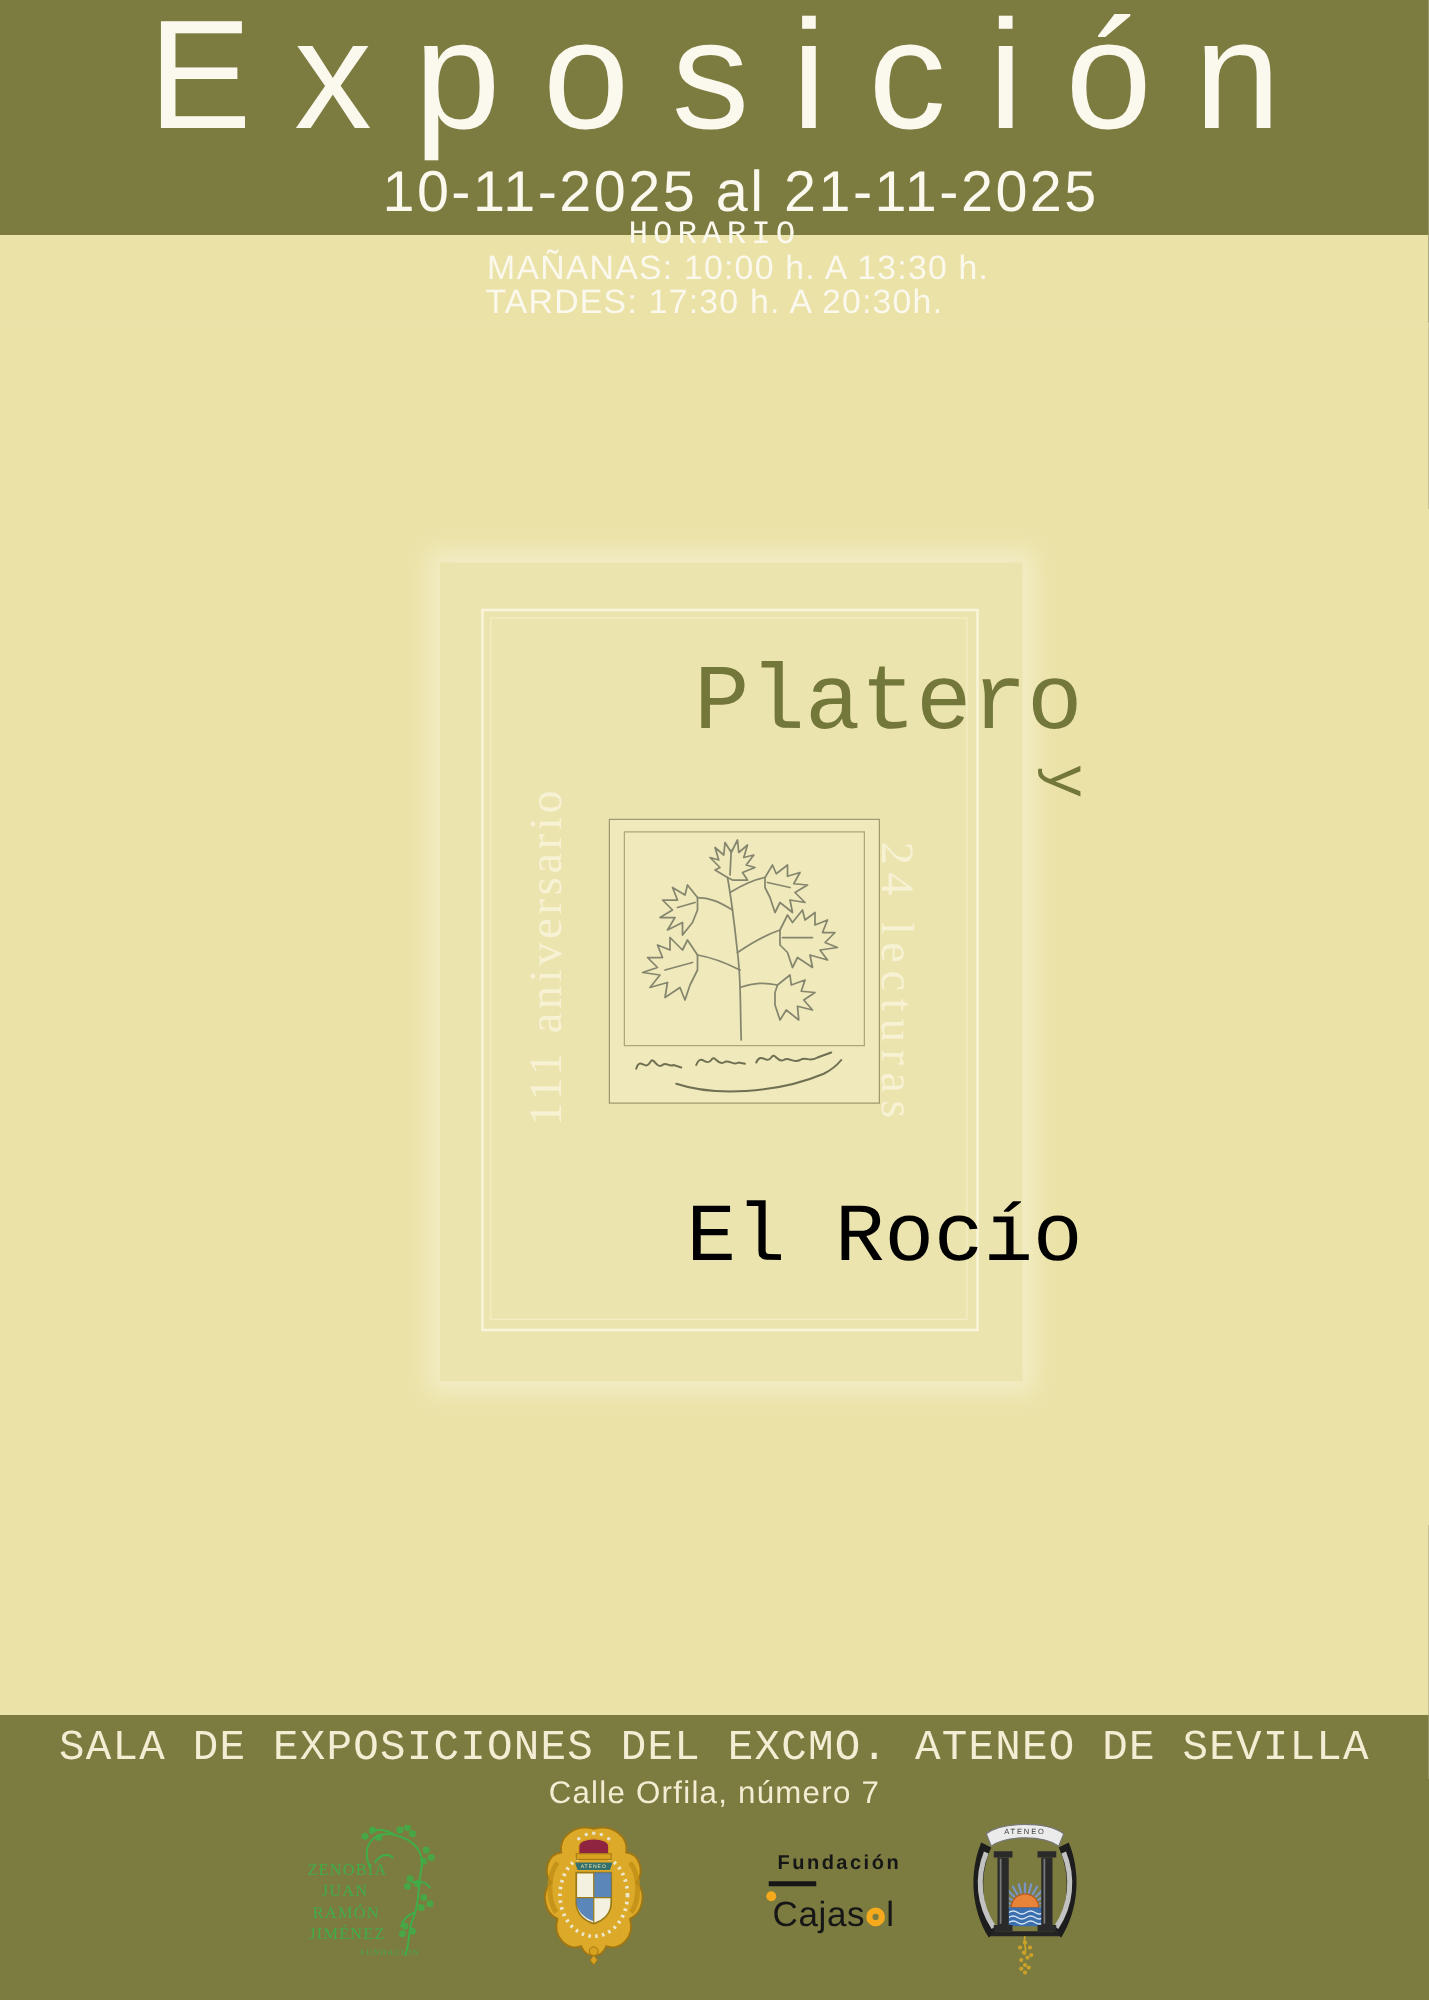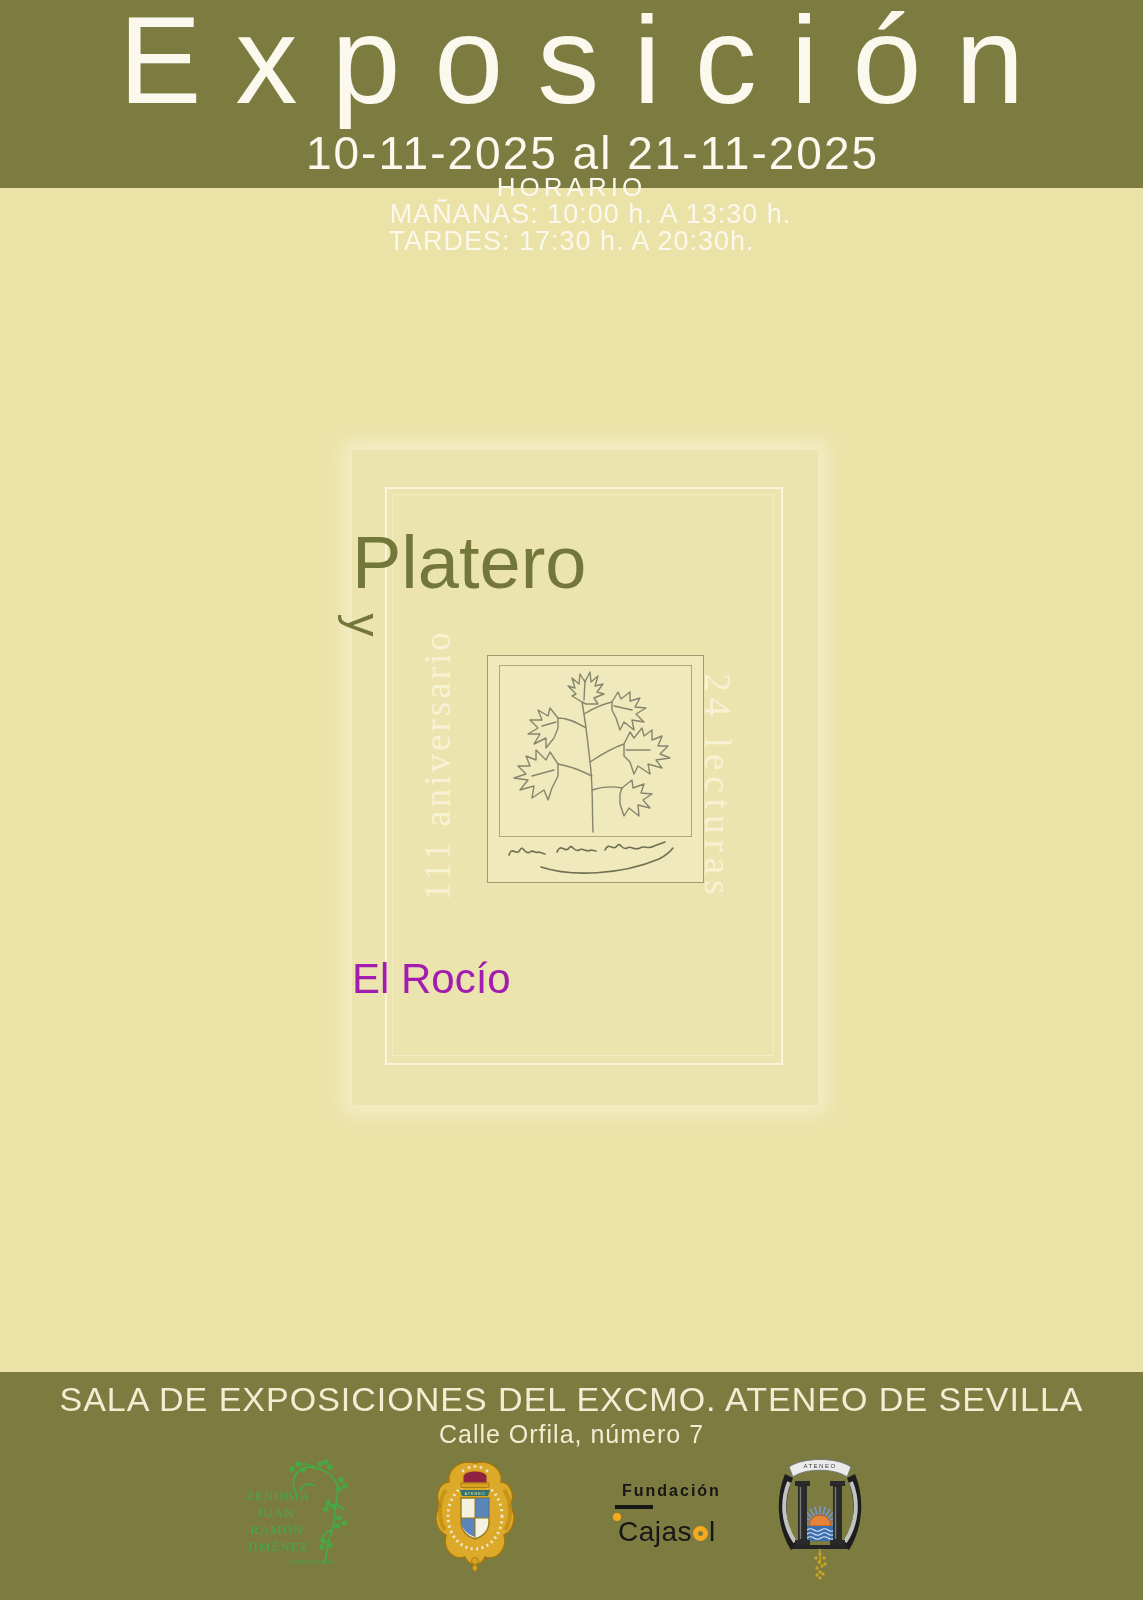--- a/index.html
+++ b/index.html
@@ -23,25 +23,25 @@
   .sched2{top:226px;font-size:27px;letter-spacing:1px;}
 
   
   .plate{
     position:absolute;left:352px;top:192px;width:466px;height:655px;
     background:#ece4af;box-shadow:0 0 18px 10px #f3edc6;
   }
   .frame-line{position:absolute;border:2px solid #f9f4da;}
   .frame-outer{left:385px;top:229px;width:394px;height:574px;}
   .frame-inner{left:392px;top:236px;width:380px;height:560px;border:1px solid #f4edc4;}
-  .art-text{position:absolute;left:352px;width:514px;text-align:left;color:#73773a;font-family:Liberation Sans, sans-serif;}
+  .art-text{position:absolute;left:352px;width:514px;text-align:right;color:#73773a;font-family:Liberation Mono, monospace;}
   .platero{top:268px;font-size:74px;line-height:1;}
   .conj-wrap{top:344px;font-size:46px;line-height:1;}
   .conj{display:inline-block;transform:rotate(90deg);}
-  .rocio{top:700px;font-size:42px;line-height:1;color:#a21caf;}
+  .rocio{top:700px;font-size:66px;line-height:1;color:#000000;}
   .vert{
     position:absolute;white-space:nowrap;color:#f8f2d5;
     font-family:"Liberation Serif",serif;font-size:37px;
     transform:translate(-50%,-50%) rotate(-90deg);
   }
   .vert-left{left:437px;top:507px;letter-spacing:3px;}
   .vert-right{left:717px;top:529px;letter-spacing:6px;transform:translate(-50%,-50%) rotate(90deg);}
 
   .plant-box{
     position:absolute;left:487px;top:397px;width:217px;height:228px;
@@ -49,21 +49,21 @@
   }
   .plant-inner{
     position:absolute;left:11px;top:9px;width:193px;height:172px;
     border:1px solid #aaa87e;box-sizing:border-box;
   }
   .plant-svg{position:absolute;left:12px;top:10px;width:191px;height:168px;}
   .sig-svg{position:absolute;left:10px;bottom:5px;width:197px;height:46px;}
 
   
   .f-center{position:absolute;left:0;right:0;text-align:center;white-space:nowrap;color:#f3edd3;}
-  .venue{top:8px;font-size:34px;letter-spacing:1px;}
+  .venue{top:8px;font-size:34px;letter-spacing:1px;font-family:Liberation Mono, monospace;}
   .address{top:48px;font-size:25px;letter-spacing:1px;}
   .logo{position:absolute;}
   .logo-zenobia{left:240px;top:88px;width:120px;height:114px;}
   .logo-crest{left:430px;top:86px;width:90px;height:114px;}
   .logo-ateneo{left:775px;top:82px;width:90px;height:126px;}
 
   .cajasol{position:absolute;left:612px;top:110px;width:130px;color:#161616;}
   .caj-top{font-size:16px;font-weight:700;letter-spacing:2px;padding-left:10px;}
   .caj-line{width:38px;height:4px;background:#161616;margin:5px 0 7px 3px;}
   .caj-brand{position:relative;font-size:28px;font-weight:400;padding-left:6px;letter-spacing:0.5px;}
@@ -71,21 +71,21 @@
   .caj-o{display:inline-block;width:15px;height:15px;border-radius:50%;border:5px solid #f5a91d;box-sizing:border-box;margin:0 1px;}
 </style>
 </head>
 <body>
 
 <div class="poster">
 
   <header class="band band-top">
     <div class="h-center title" style="position:absolute;">Exposición</div>
     <div class="h-center date" style="position:absolute;padding-left:42px;">10-11-2025 al 21-11-2025</div>
-    <div class="h-center horario" style="position:absolute;">HORARIO</div>
+    <div class="h-center horario" style="position:absolute;font-family:Liberation Mono, monospace;">HORARIO</div>
     <div class="h-center sched1" style="position:absolute;padding-left:38px;">MAÑANAS: 10:00 h. A 13:30 h.</div>
     <div class="h-center sched2" style="position:absolute;text-align:center;">TARDES: 17:30 h. A 20:30h.</div>
   </header>
   <div class="band-top-edge"></div>
 
   <main class="band band-main">
     <div class="plate"></div>
     <div class="frame-line frame-outer"></div>
     <div class="frame-line frame-inner"></div>
 

